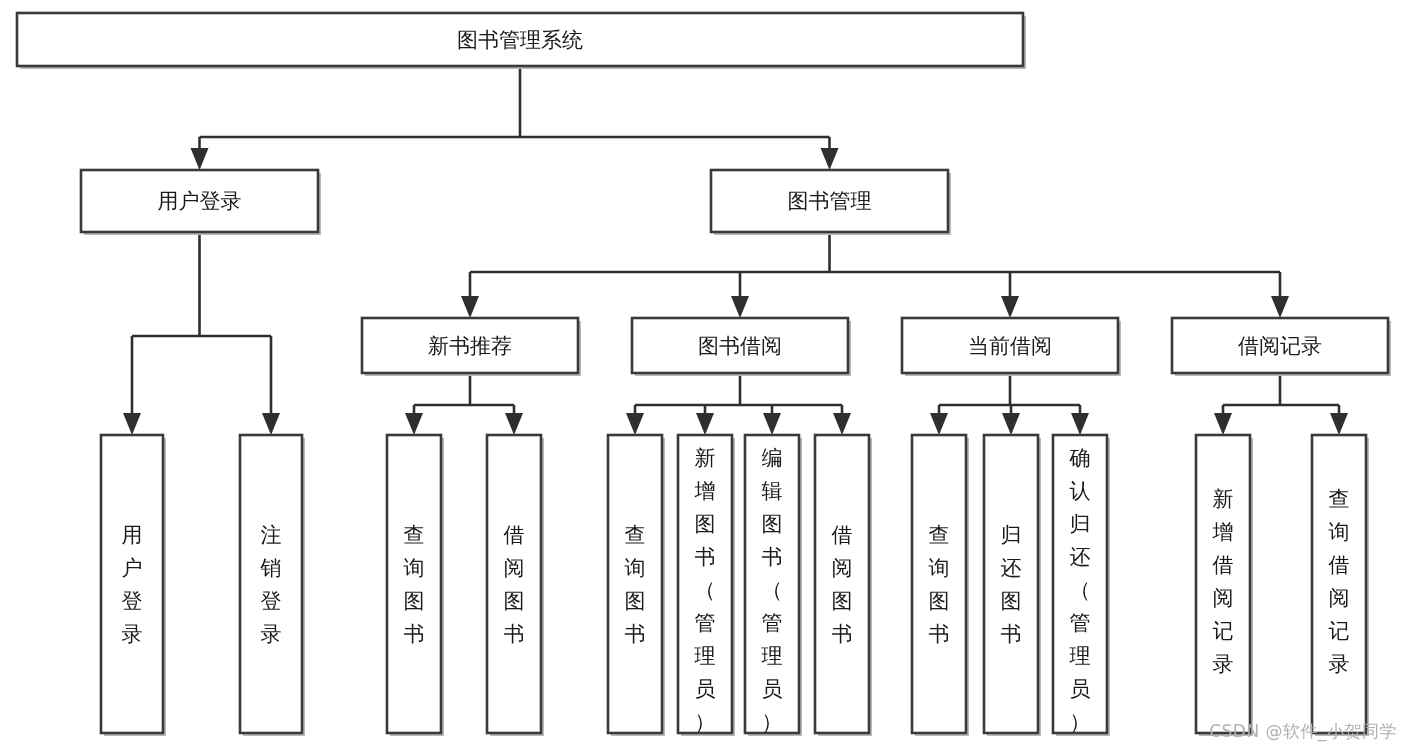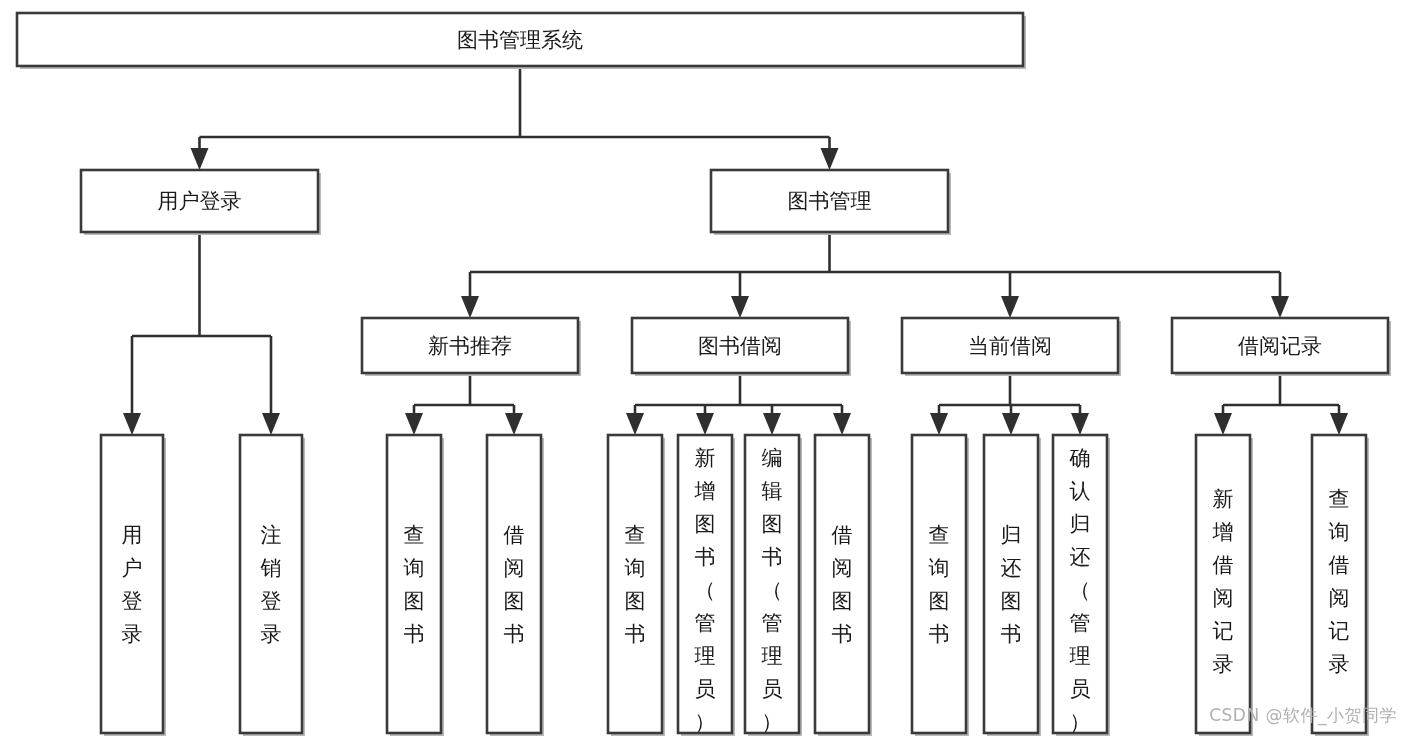--- a/index.html
+++ b/index.html
@@ -56,21 +56,21 @@
   }
   .node-label-v {
     fill: #1a1a1a;
     font-family: "DejaVu Sans", "Liberation Sans", sans-serif;
     font-size: 21px;
     text-anchor: middle;
   }
   .watermark {
     position: absolute;
     right: 8px;
-    bottom: 20px;
+    bottom: 4px;
     font-family: "DejaVu Sans", "Liberation Sans", sans-serif;
     font-size: 17px;
     color: #b0b0b0;
     letter-spacing: 0.5px;
     white-space: nowrap;
     pointer-events: none;
   }
 </style>
 </head>
 <body>

